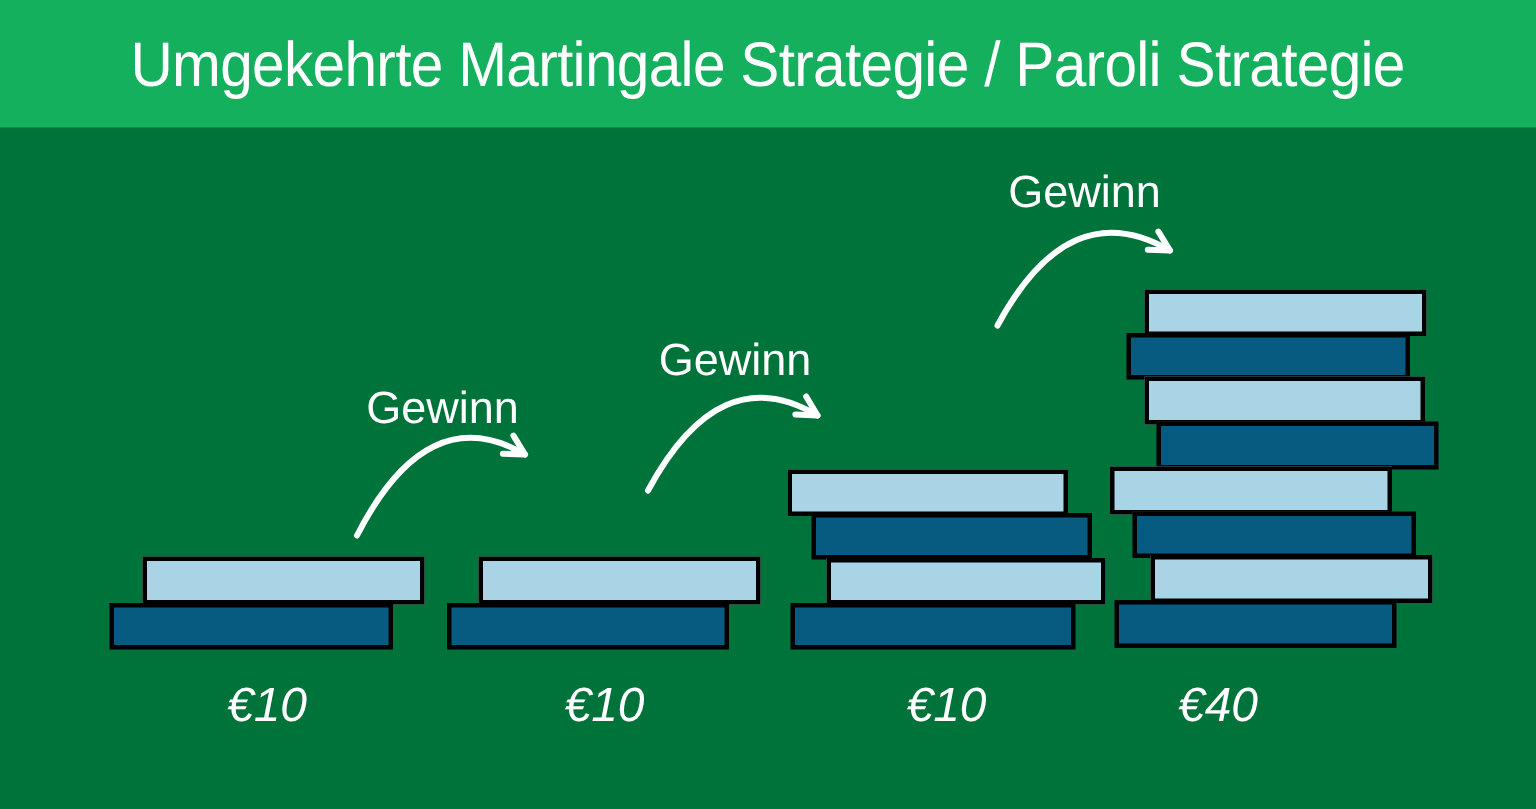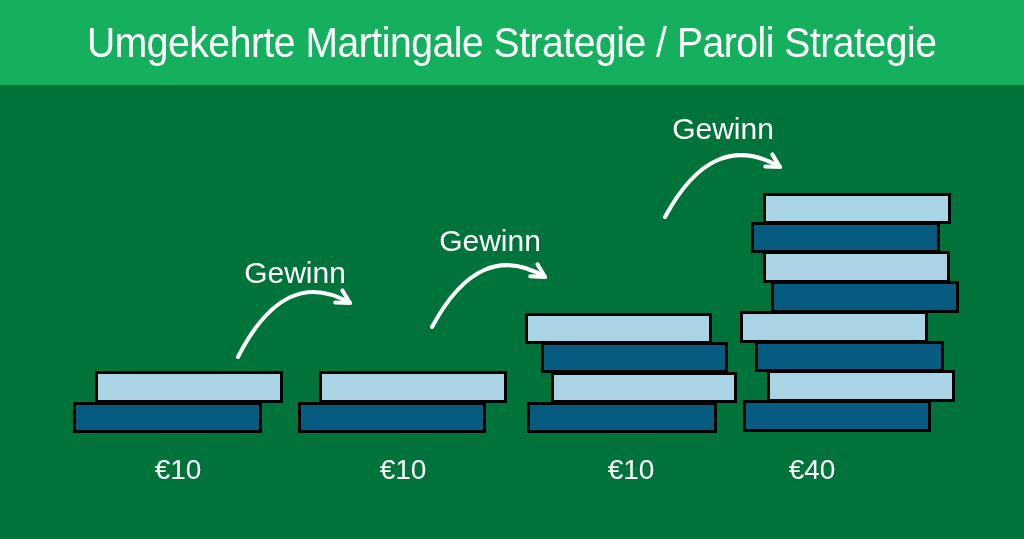--- a/index.html
+++ b/index.html
@@ -48,21 +48,21 @@
     border: 3.5px solid var(--chip-border, #000000);
   }
   .chip.light { background: var(--chip-light, #a8d4e6); }
   .chip.dark  { background: var(--chip-dark,  #075a80); }
   .stack-label, .arrow-label {
     position: absolute;
     transform: translate(-50%, -50%);
     color: var(--ink, #ffffff);
     white-space: nowrap;
   }
-  .stack-label { font-size: 28px; }
+  .stack-label { font-size: 32px; font-style: italic; }
   .arrow-label { font-size: 30px; text-align: right; }
 </style>
 </head>
 <body>
 
 <div class="titlebar">
   <h1>Umgekehrte Martingale Strategie / Paroli Strategie</h1>
 </div>
 
 <svg id="arrows-svg" viewBox="0 0 1024 539" xmlns="http://www.w3.org/2000/svg">

